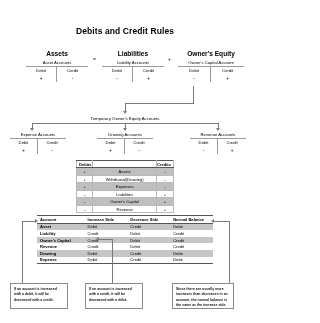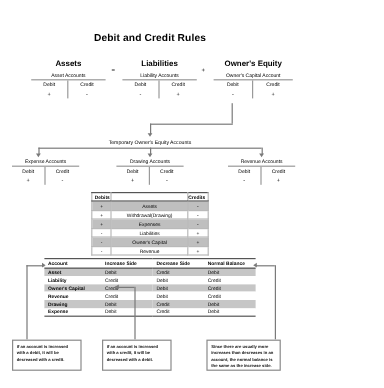--- a/index.html
+++ b/index.html
@@ -147,21 +147,21 @@
     padding: 3px 3px;
     font-weight: bold;
     color: #111;
   }
 </style>
 </head>
 <body>
 
 <div id="page">
 
-  <div class="title">Debit and Credit Rules</div>
+  <div class="title">Debits and Credit Rules</div>
 
   <div class="t-block" style="left:26px; top:50px; width:62px;">
     <div class="t-head">Assets</div>
     <div class="t-sub">Asset Accounts</div>
     <div class="t-cols">
       <div class="t-col left">
         <div class="t-lbl">Debit</div>
         <div class="t-sign">+</div>
       </div>
       <div class="t-col">

